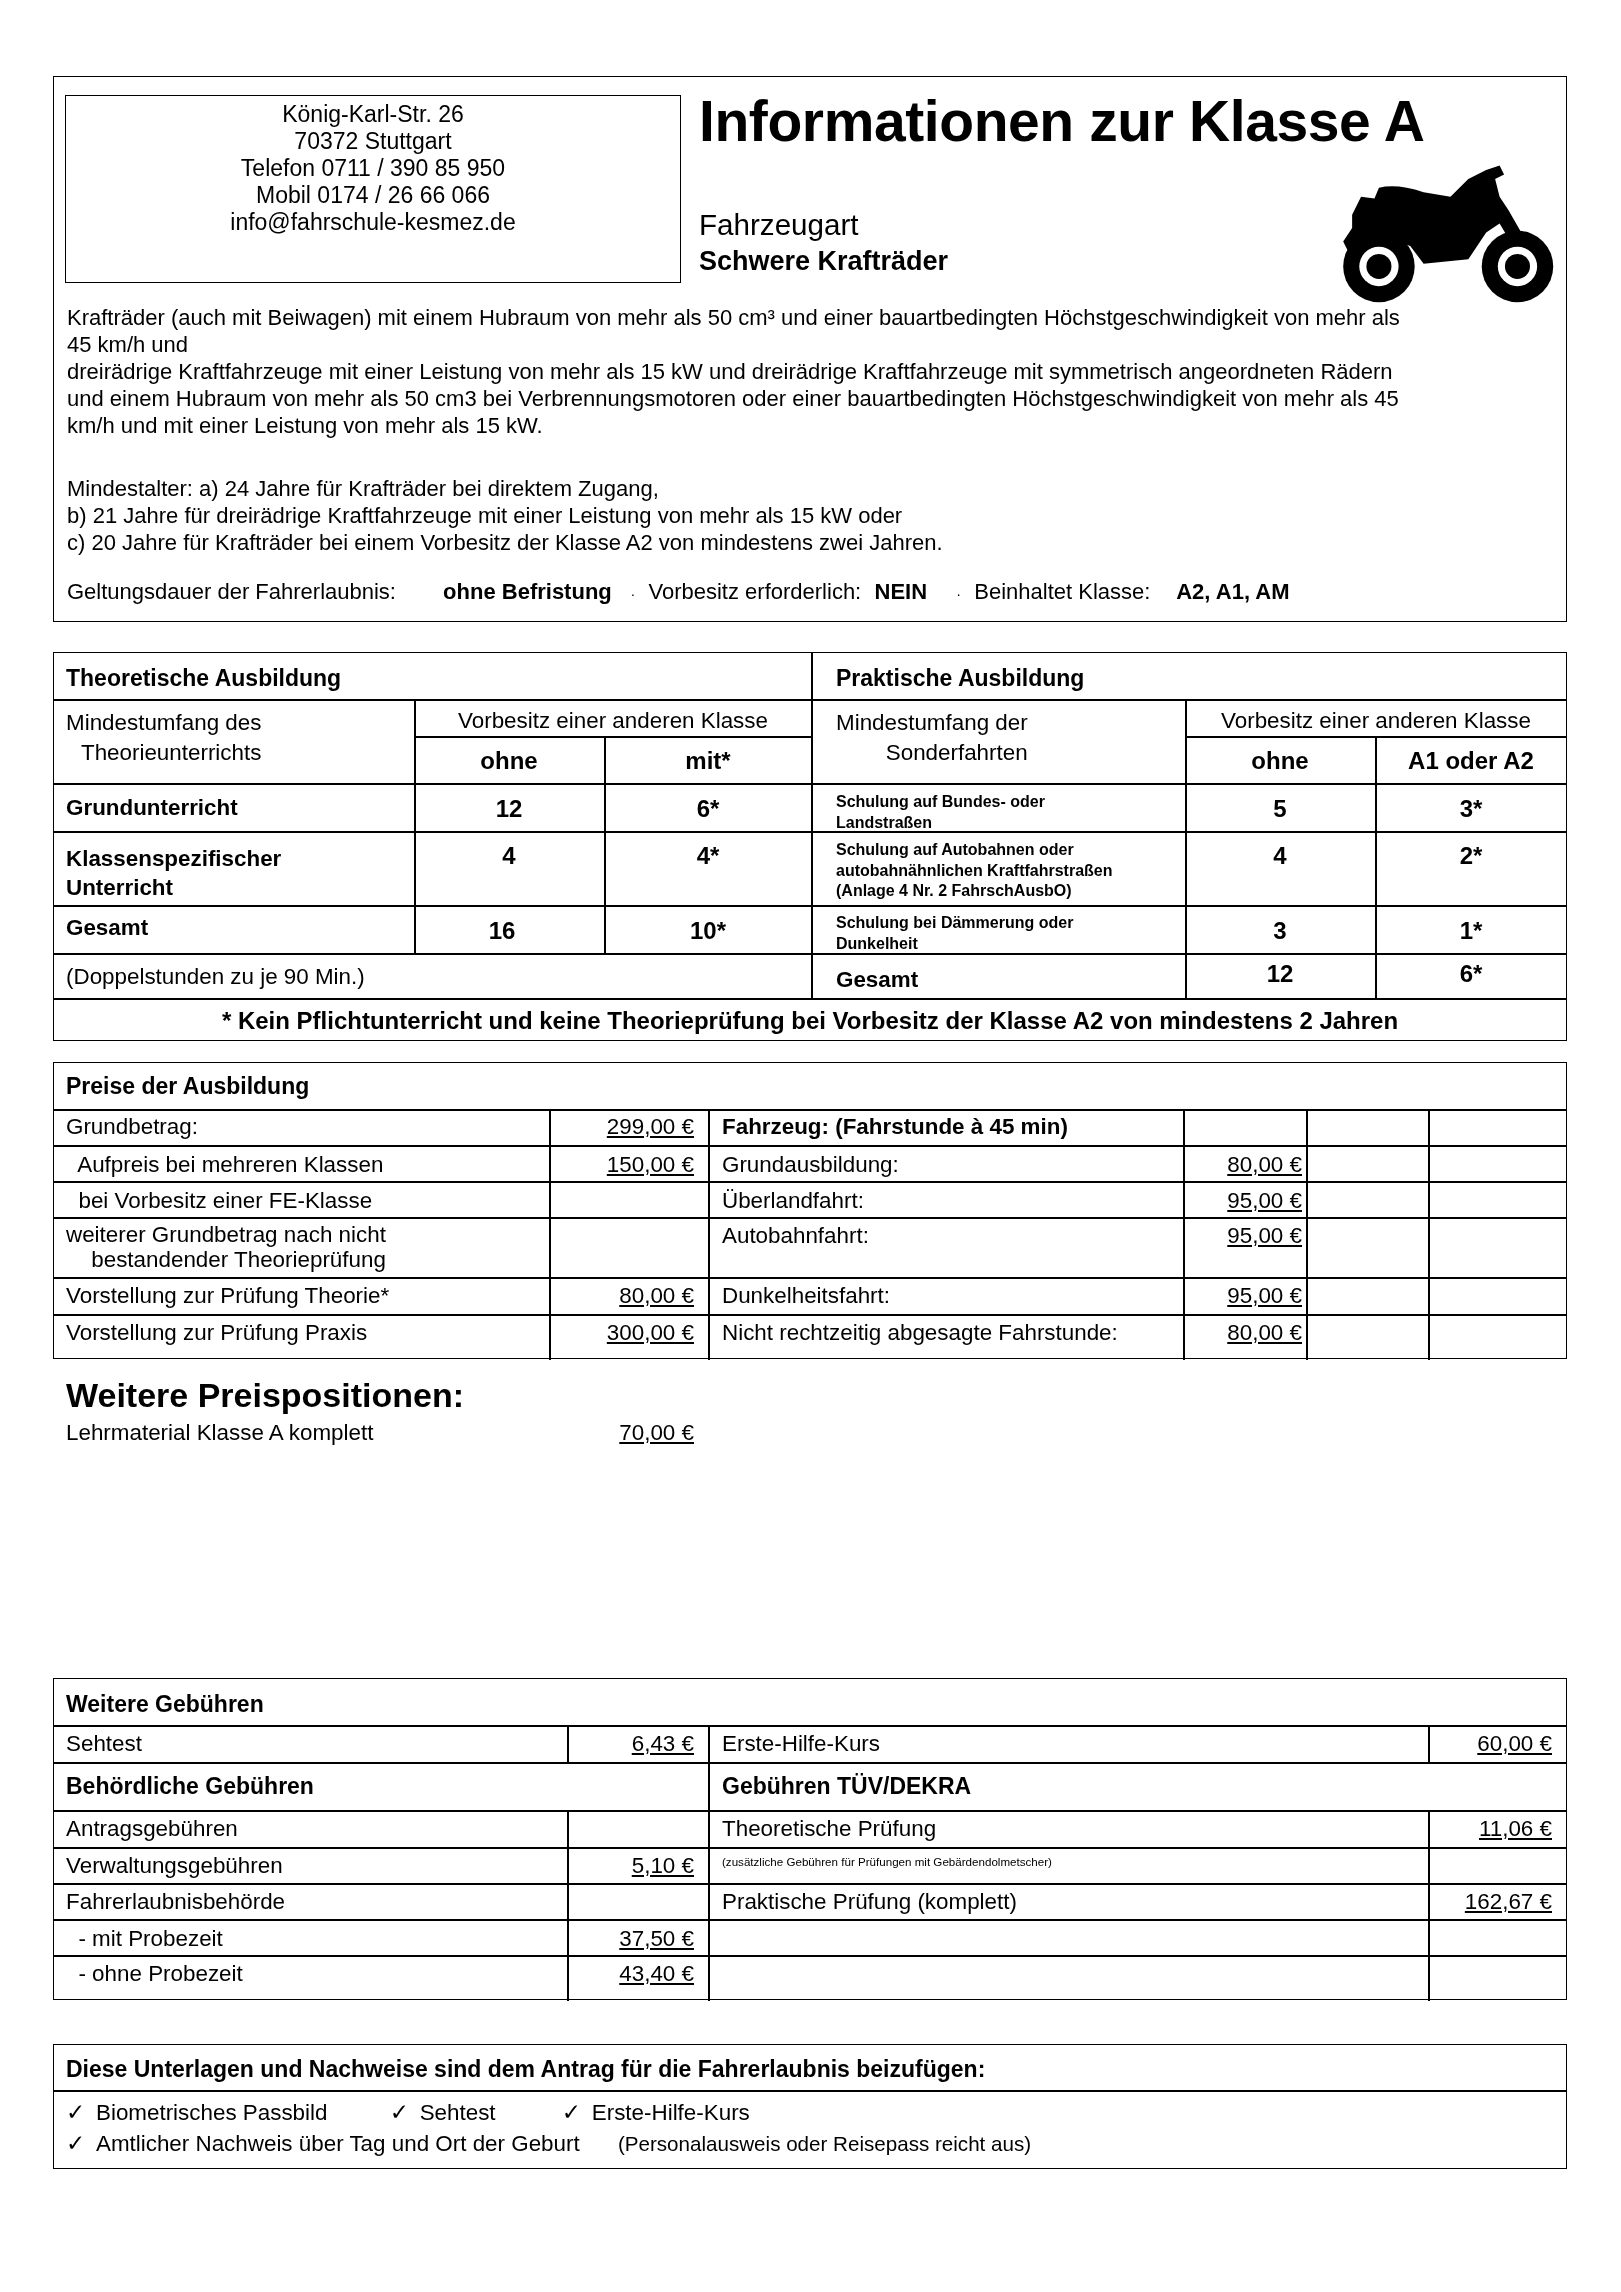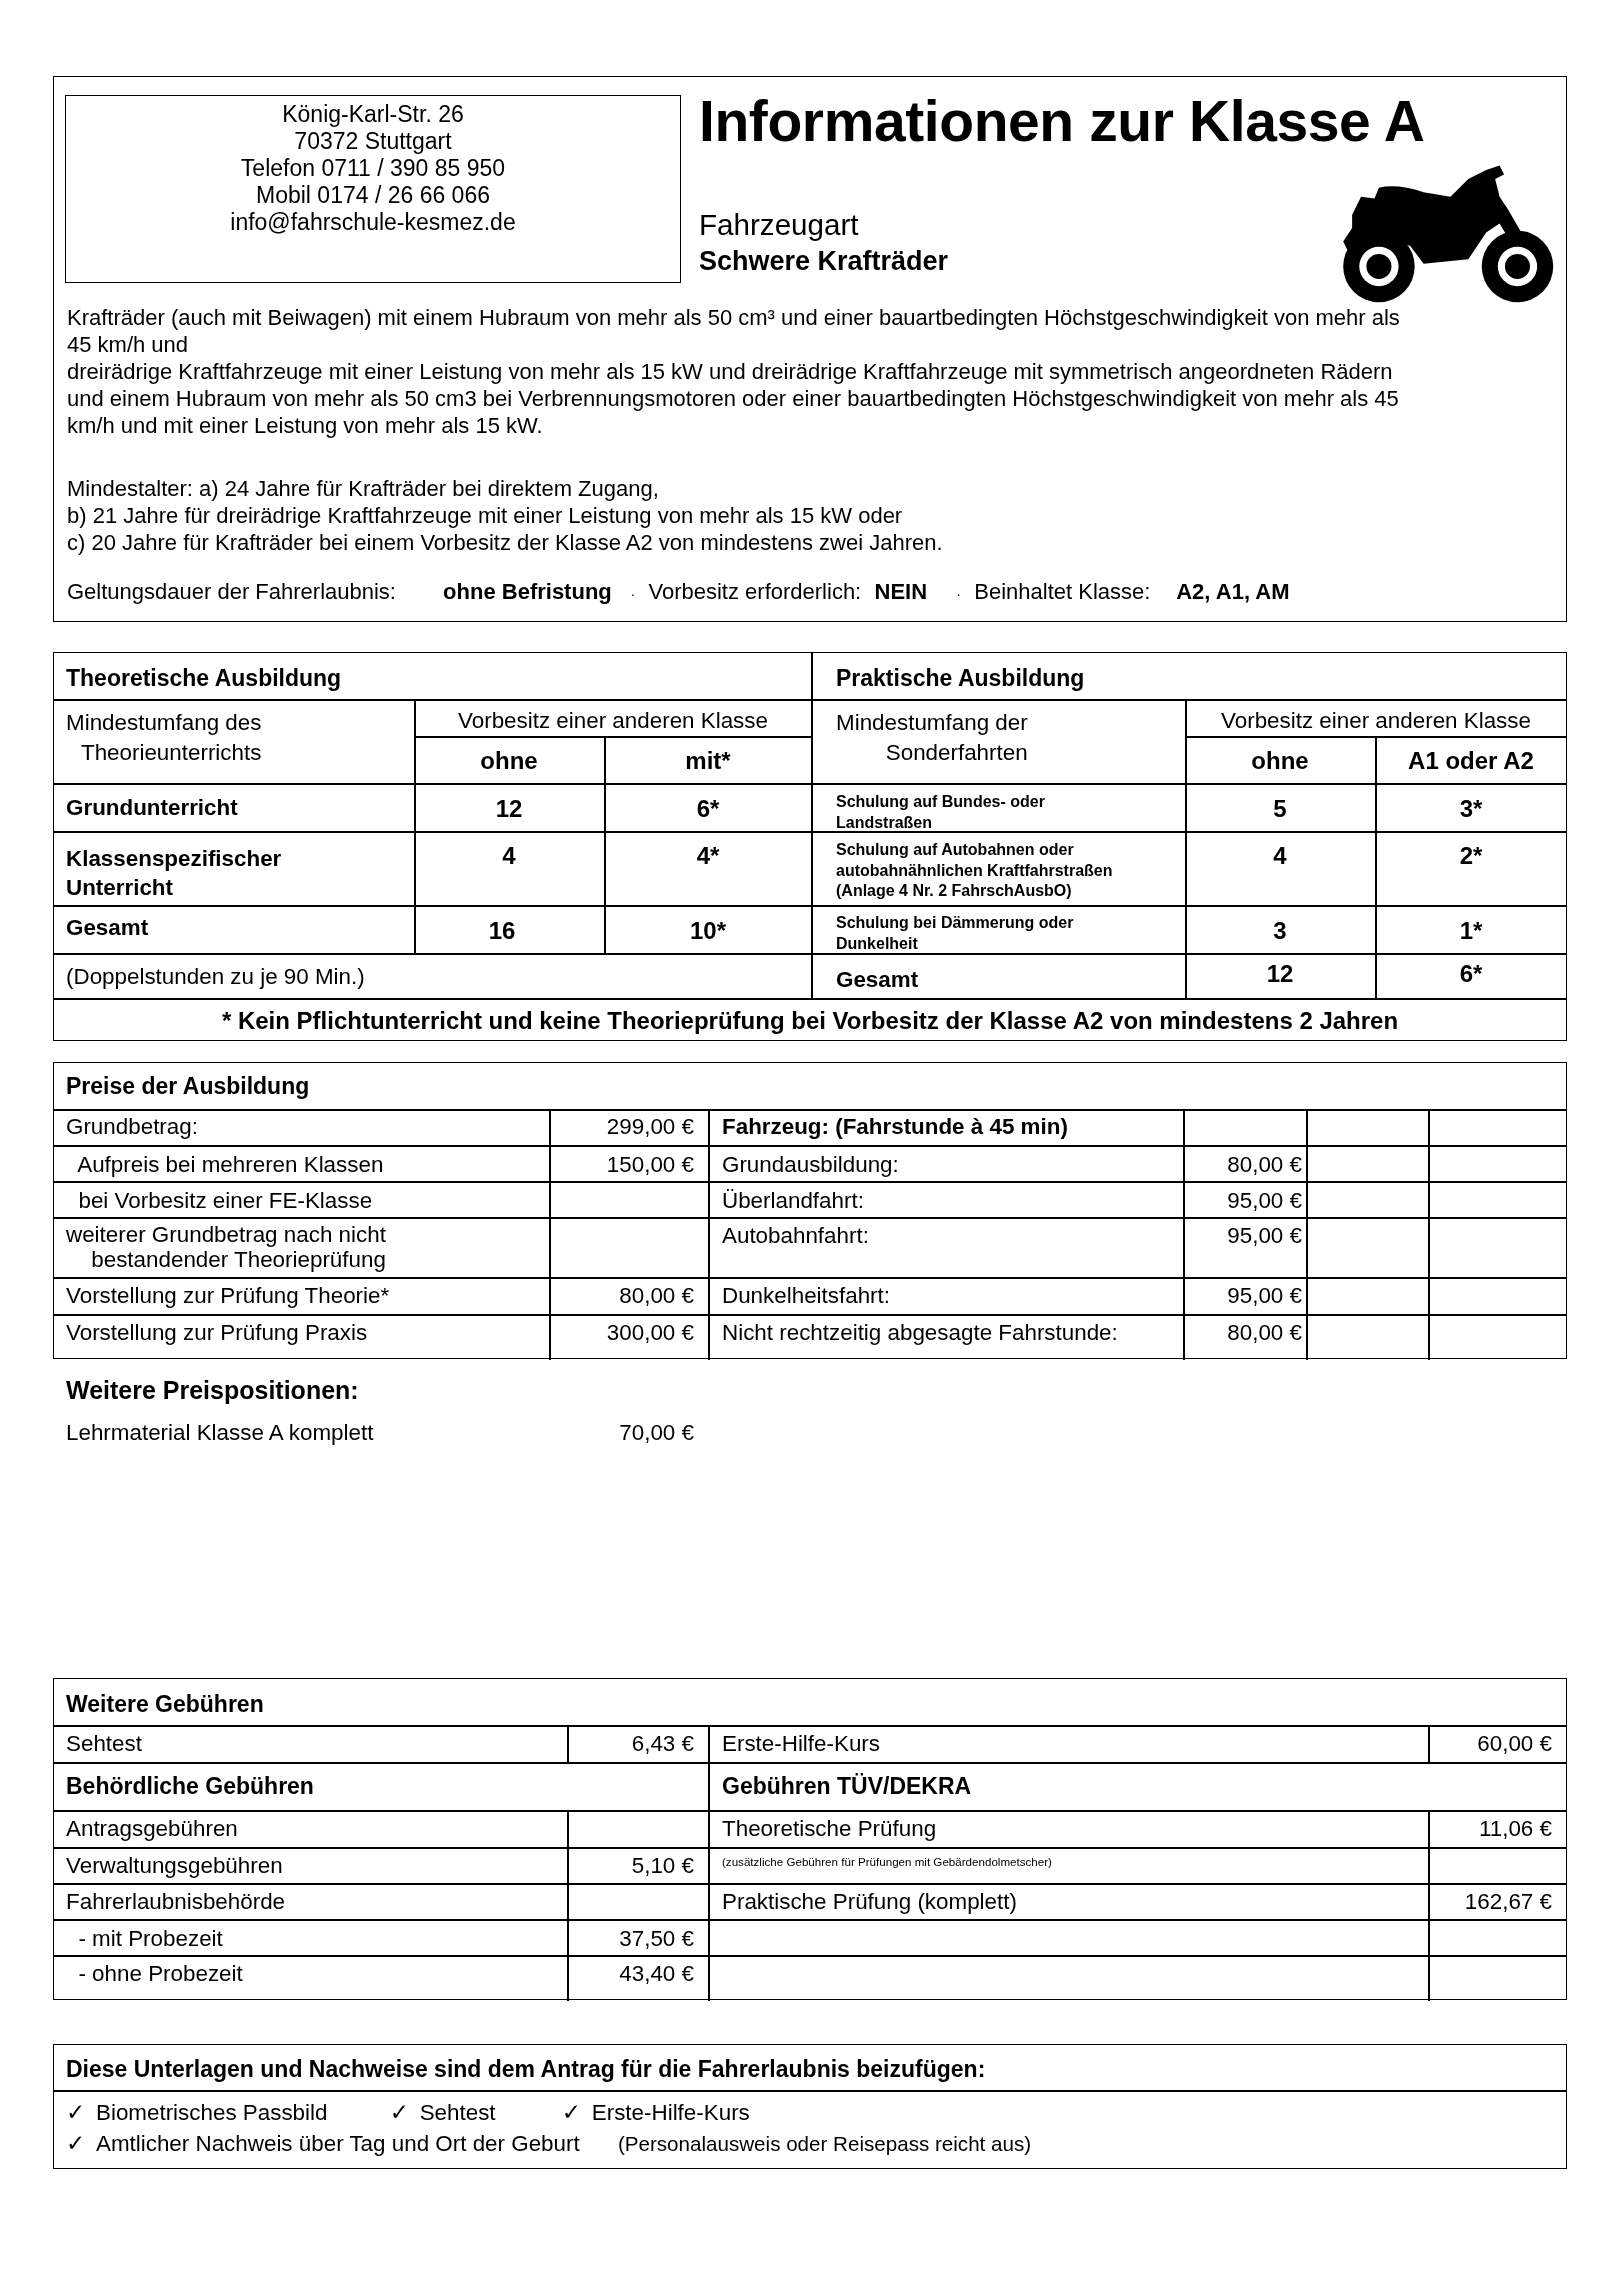--- a/index.html
+++ b/index.html
@@ -33,21 +33,21 @@
   
   #fees { left: 53px; top: 1678px; width: 1514px; height: 322px; }
   
   #docs { left: 53px; top: 2044px; width: 1514px; height: 125px; }
 
   .hline { position: absolute; height: 1.8px; background: #000; }
   .vline { position: absolute; width: 1.8px; background: #000; }
   .t { position: absolute; font-size: 22.4px; white-space: nowrap; text-align: right; }
   .tb { position: absolute; font-size: 22.4px; font-weight: bold; white-space: nowrap; }
   .num { position: absolute; font-size: 24px; font-weight: bold; text-align: center; }
-  .price { position: absolute; font-size: 22.4px; text-align: right; white-space: nowrap; }
+  .price { position: absolute; font-size: 22.4px; text-align: right; white-space: nowrap; text-decoration: underline; }
   .check { font-size: 23px; margin-right: 10.7px; }
 </style>
 </head>
 <body>
 
 <div class="box" id="hdr"></div>
 
 <div class="abs" id="addr">
   <div class="line">König-Karl-Str. 26</div>
   <div class="line">70372 Stuttgart</div>
@@ -243,21 +243,21 @@
 </div>
 <div>
   <div class="t" style="left:722px;top:1283px">Dunkelheitsfahrt:</div>
   <div class="price" style="left:1183px;top:1283px;width:119px">95,00 €</div>
 </div>
 <div>
   <div class="t" style="left:722px;top:1320px">Nicht rechtzeitig abgesagte Fahrstunde:</div>
   <div class="price" style="left:1183px;top:1320px;width:119px">80,00 €</div>
 </div>
 
-<div class="tb" style="left:66px;top:1376px;font-size:25px">Weitere Preispositionen:</div>
+<div class="tb" style="left:66px;top:1376px;font-size:34px">Weitere Preispositionen:</div>
 <div>
   <div class="t" style="left:66px;top:1420px">Lehrmaterial Klasse A komplett</div>
   <div class="price" style="left:549px;top:1420px;width:145px">70,00 €</div>
 </div>
 
 <div class="box" id="fees"></div>
 <div class="tb" style="left:66px;top:1691px;font-size:23px">Weitere Gebühren</div>
 <div class="hline" style="left:53px;top:1725px;width:1514px"></div>
 <div class="hline" style="left:53px;top:1762px;width:1514px"></div>
 <div class="hline" style="left:53px;top:1810px;width:1514px"></div>

